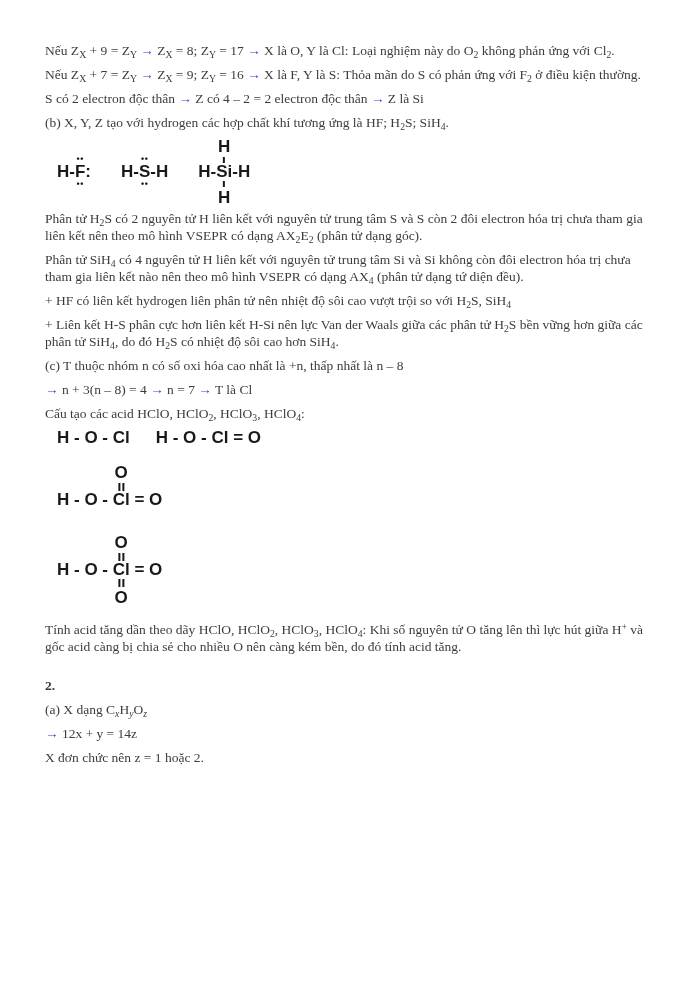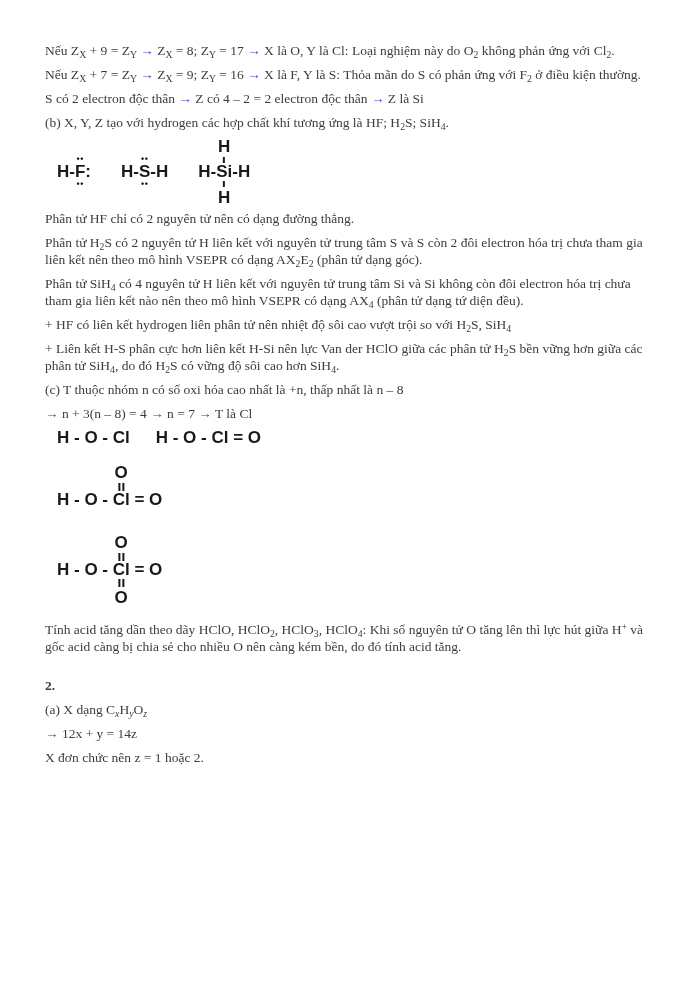--- a/index.html
+++ b/index.html
@@ -72,27 +72,27 @@
         <span class="chem"><span>H-</span><span class="atom">F<span class="att top dots">••</span><span class="att bottom dots">••</span></span><span>:</span></span>
         <span class="chem"><span>H-</span><span class="atom">S<span class="att top dots">••</span><span class="att bottom dots">••</span></span><span>-H</span></span>
         <span class="chem"><span>H-</span><span class="atom">Si<span class="att top">
               <span>H</span>
               <span class="vbond"></span>
             </span><span class="att bottom">
               <span class="vbond"></span>
               <span>H</span>
             </span></span><span>-H</span></span>
       </div>
-      <p class="para"><span>Phân tử HF chỉ có 2 nguyên tử nên có dạng đường thẳng.</span></p>
       <p class="para"><span>Phân tử H</span><sub>2</sub><span>S có 2 nguyên tử H liên kết với nguyên tử trung tâm S và S còn 2 đôi electron hóa trị chưa tham gia liên kết nên theo mô hình VSEPR có dạng AX</span><sub>2</sub><span>E</span><sub>2</sub><span> (phân tử dạng góc).</span></p>
       <p class="para"><span>Phân tử SiH</span><sub>4</sub><span> có 4 nguyên tử H liên kết với nguyên tử trung tâm Si và Si không còn đôi electron hóa trị chưa tham gia liên kết nào nên theo mô hình VSEPR có dạng AX</span><sub>4</sub><span> (phân tử dạng tứ diện đều).</span></p>
       <p class="para"><span>+ HF có liên kết hydrogen liên phân tử nên nhiệt độ sôi cao vượt trội so với H</span><sub>2</sub><span>S, SiH</span><sub>4</sub></p>
-      <p class="para"><span>+ Liên kết H-S phân cực hơn liên kết H-Si nên lực Van der HClO giữa các phân tử H</span><sub>2</sub><span>S bền vững hơn giữa các phân tử SiH</span><sub>4</sub><span>, do đó H</span><sub>2</sub><span>S có vững độ sôi cao hơn SiH</span><sub>4</sub><span>.</span></p>
+      <p class="para"><span>+ Liên kết H-S phân cực hơn liên kết H-Si nên lực Van der Waals giữa các phân tử H</span><sub>2</sub><span>S bền vững hơn giữa các phân tử SiH</span><sub>4</sub><span>, do đó H</span><sub>2</sub><span>S có nhiệt độ sôi cao hơn SiH</span><sub>4</sub><span>.</span></p>
       <p class="para"><span>(c) T thuộc nhóm n có số oxi hóa cao nhất là +n, thấp nhất là n – 8</span></p>
       <p class="para"><span class="arrow">→</span><span> n + 3(n – 8) = 4 </span><span class="arrow">→</span><span> n = 7 </span><span class="arrow">→</span><span> T là Cl</span></p>
+      <p class="para"><span>Cấu tạo các acid HClO, HClO</span><sub>2</sub><span>, HClO</span><sub>3</sub><span>, HClO</span><sub>4</sub><span>:</span></p>
       <div class="acid-row">
         <span class="chem">H - O - Cl</span>
         <span class="chem">H - O - Cl = O</span>
       </div>
       <div class="acid-block hclo3"><span class="chem"><span>H - O - </span><span class="atom">Cl<span class="att top">
               <span>O</span>
               <span class="dbond"></span>
             </span></span><span> = O</span></span></div>
       <div class="acid-block hclo4"><span class="chem"><span>H - O - </span><span class="atom">Cl<span class="att top">
               <span>O</span>

